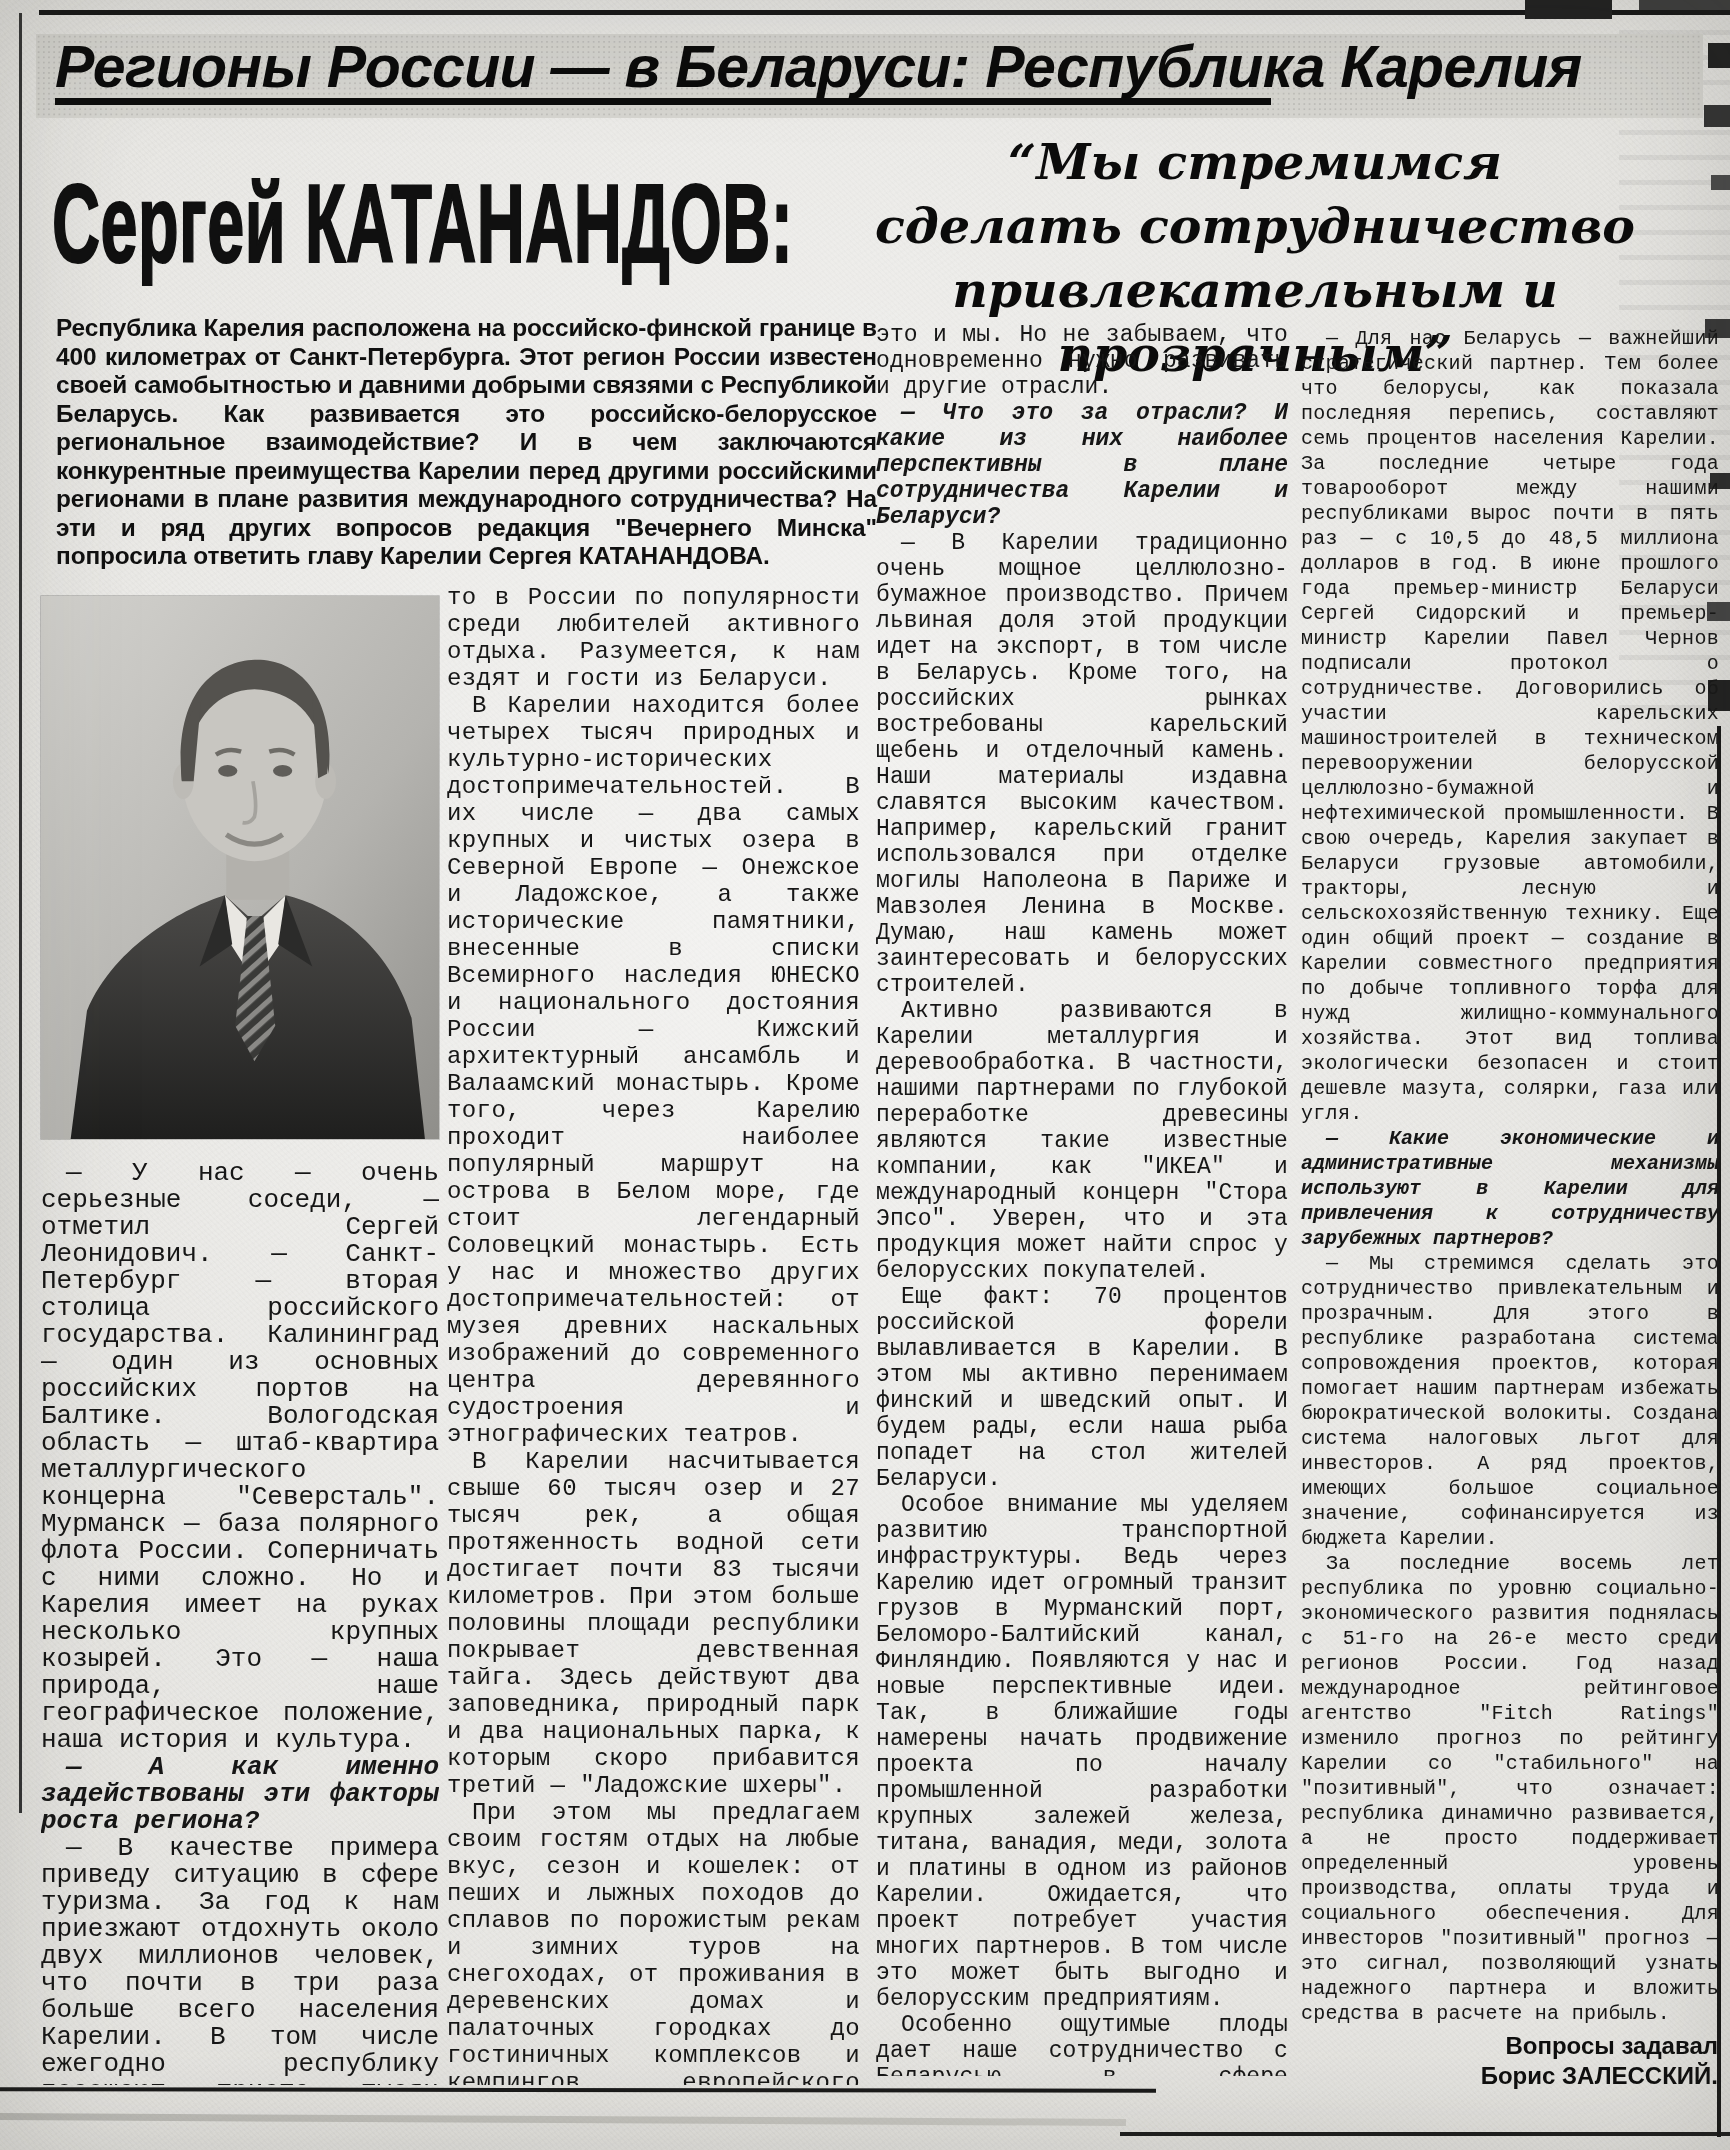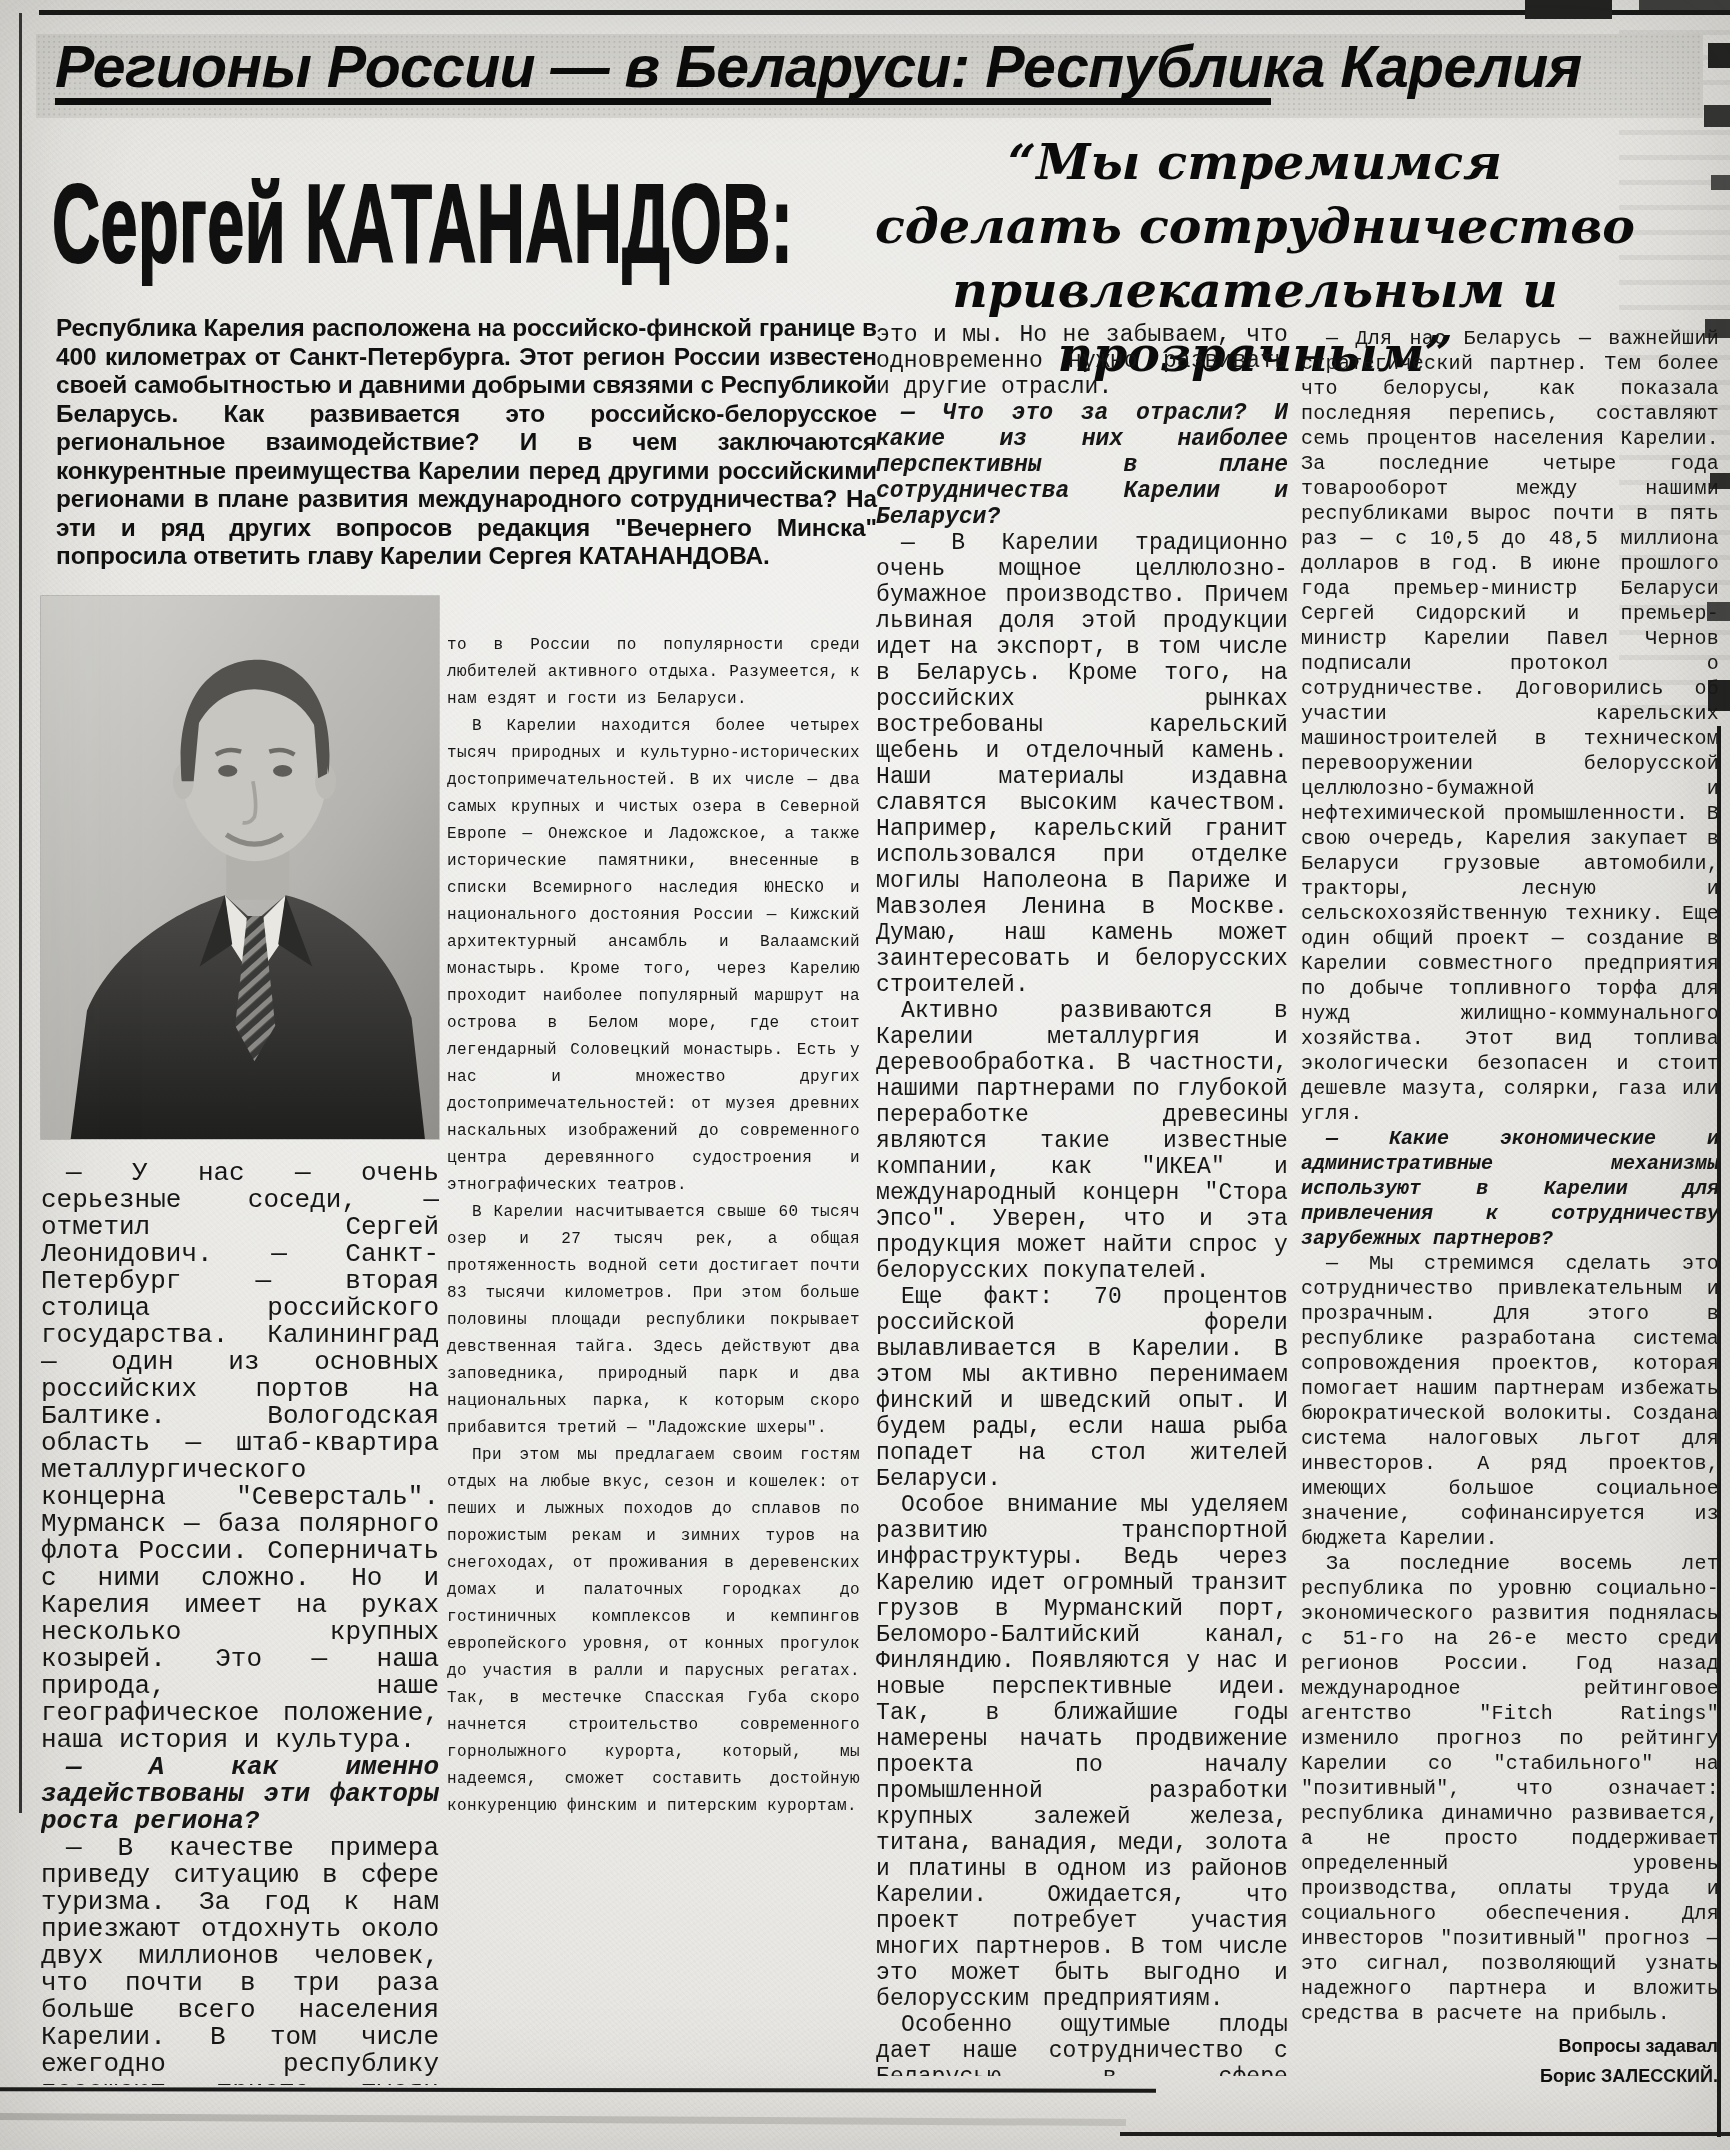--- a/index.html
+++ b/index.html
@@ -47,29 +47,29 @@
     font-weight:bold;font-size:24.4px;line-height:28.5px;
     text-align:justify;color:#101010;letter-spacing:-0.1px;
   }
   
   .photo{left:41px;top:596px;width:398px;height:543px;background:#9d9c98;
     box-shadow:0 0 0 0.7px rgba(0,0,0,0.25);}
   .photo svg{display:block;width:100%;height:100%;}
   
   .col{position:absolute;overflow:hidden;text-align:justify;font-family:Liberation Mono, monospace;}
   .c1{left:41px;  top:1160px;width:398px;height:925px;font-size:26px;line-height:27px;}
-  .c2{left:447px; top:584px; width:413px;height:1501px;font-size:16px;line-height:27px;letter-spacing:0.4px;margin-top:48px;}
+  .c2{left:447px; top:584px; width:413px;height:1501px;font-size:24px;line-height:27px;letter-spacing:0.4px;}
   .c3{left:876px;top:322px; width:412px;height:1754px;font-size:23px;line-height:26px;letter-spacing:0.1px;}
   .c4{left:1301px;top:326px; width:418px;height:1698px;font-size:20px;line-height:25px;letter-spacing:0.3px;}
   .para{margin:0;text-align:justify;text-indent:25px;}
   .para.nc{text-indent:0;}
   .para.q{font-weight:bold;font-style:italic;letter-spacing:0;}
   .byline{
     left:1259px;top:2031px;width:459px;text-align:right;
-    font-weight:bold;font-size:18px;line-height:30px;color:#0e0e0e;
+    font-weight:bold;font-size:24px;line-height:30px;color:#0e0e0e;
   }
   
   .rule-bottom-left{left:0;top:2088px;width:1156px;height:4.4px;background:#191919;transform:rotate(0.08deg);}
   .rule-bottom-right{left:1120px;top:2132px;width:610px;height:3.7px;background:#1c1c1c;}
   .rule-right{left:1717px;top:726px;width:3.7px;height:1411px;background:#161616;}
   .edge-shadow{left:0;top:2116px;width:1126px;height:6.7px;
     background:linear-gradient(90deg,#9a9994,#b9b8b2);opacity:0.55;transform:rotate(0.3deg);}
   .art{background:#202020;}
   .ghost-strip{left:1619px;top:30px;width:111px;height:696px;opacity:0.35;
     background:repeating-linear-gradient(180deg, rgba(0,0,0,0.16) 0 5.2px, transparent 5.2px 25px);}

